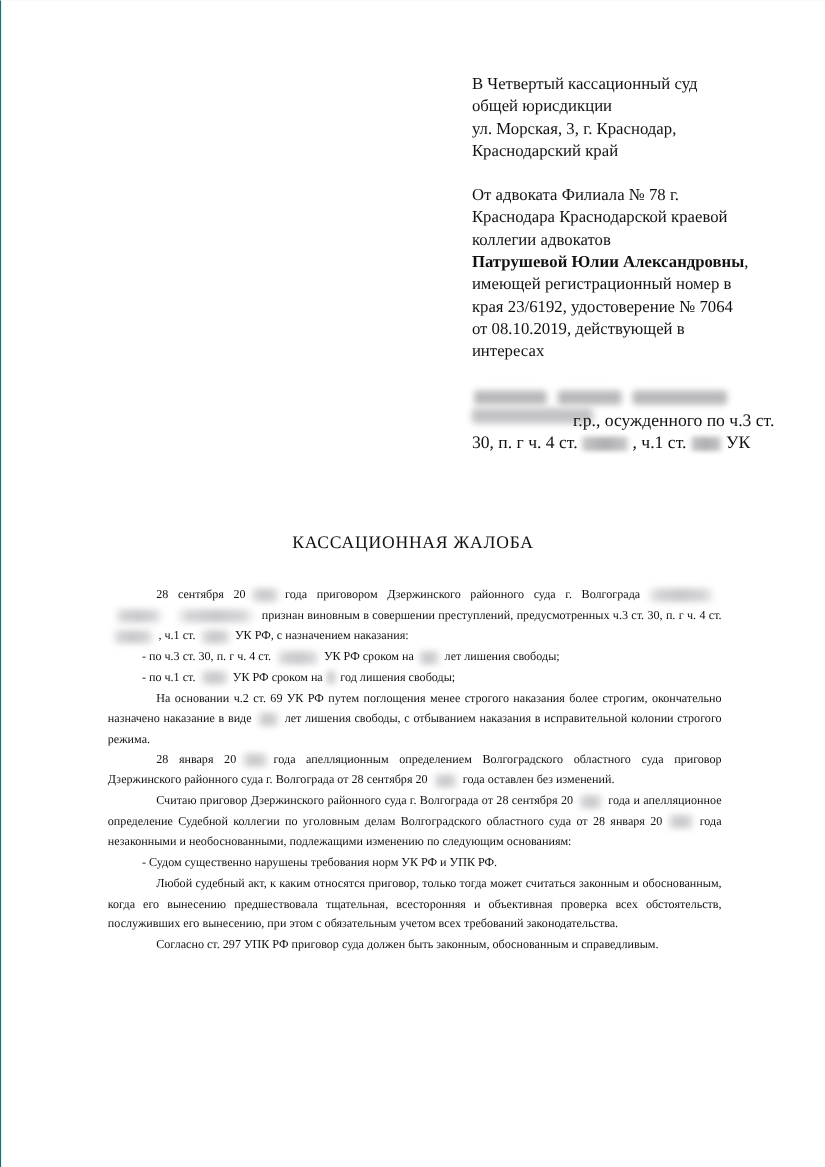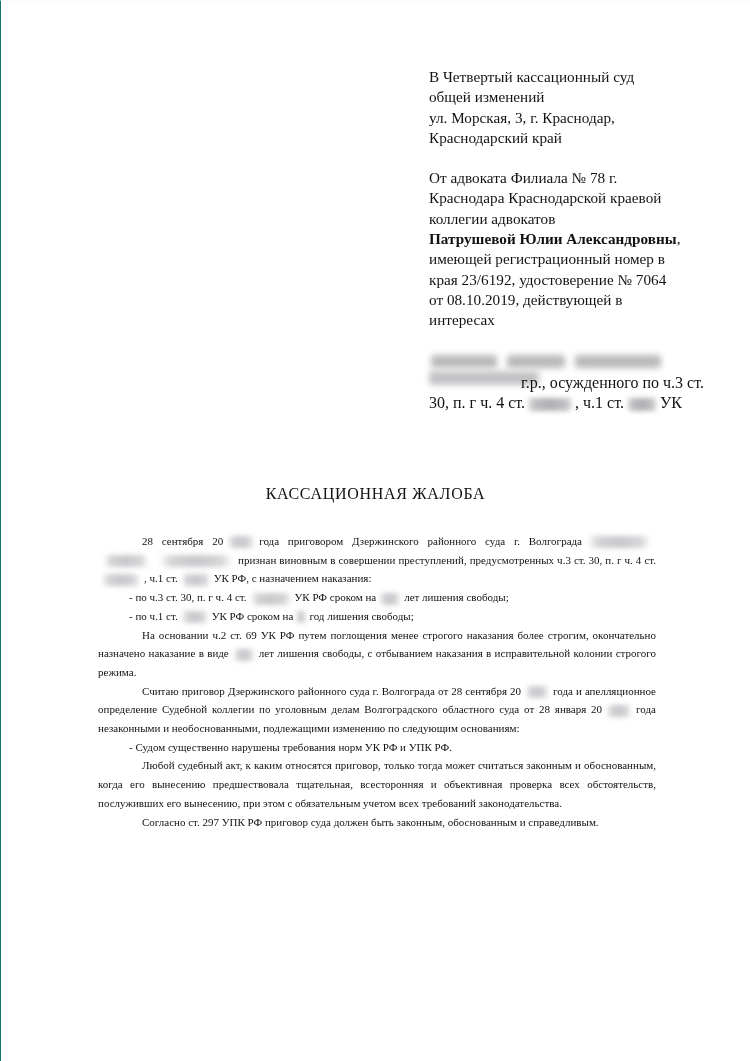--- a/index.html
+++ b/index.html
@@ -143,21 +143,21 @@
     text-align: left;
   }
 </style>
 </head>
 <body>
 
 <div class="page">
 
   <div class="header-block">
     <div class="line">В Четвертый кассационный суд</div>
-    <div class="line">общей изменений</div>
+    <div class="line">общей юрисдикции</div>
     <div class="line">ул. Морская, 3, г. Краснодар,</div>
     <div class="line">Краснодарский край</div>
 
     <div class="gap"></div>
 
     <div class="line">От адвоката Филиала № 78 г.</div>
     <div class="line">Краснодара Краснодарской краевой</div>
     <div class="line">коллегии адвокатов</div>
     <div class="line"><span class="bold">Патрушевой Юлии Александровны</span><span>,</span></div>
     <div class="line">имеющей регистрационный номер в</div>
@@ -183,20 +183,21 @@
   <div class="body">
 
     <p><span>28 сентября 20</span><span class="redact soft" style="width:26px;height:12px;margin:0 5px;"></span><span>года приговором Дзержинского районного суда г. Волгограда</span><span class="redact soft" style="width:62px;height:12px;margin:0 6px;"></span><span class="redact soft" style="width:44px;height:12px;margin:0 6px;"></span><span class="redact soft" style="width:72px;height:12px;margin:0 6px;"></span><span>признан виновным в совершении преступлений, предусмотренных ч.3 ст. 30, п. г ч. 4 ст.</span><span class="redact soft" style="width:38px;height:12px;margin:0 4px;"></span><span>, ч.1 ст.</span><span class="redact soft" style="width:28px;height:12px;margin:0 4px;"></span><span>УК РФ, с назначением наказания:</span></p>
 
     <p class="dash"><span>- по ч.3 ст. 30, п. г ч. 4 ст.</span><span class="redact soft" style="width:40px;height:12px;margin:0 4px;"></span><span>УК РФ сроком на</span><span class="redact soft" style="width:20px;height:12px;margin:0 4px;"></span><span>лет лишения свободы;</span></p>
 
     <p class="dash"><span>- по ч.1 ст.</span><span class="redact soft" style="width:26px;height:12px;margin:0 4px;"></span><span>УК РФ сроком на</span><span class="redact soft" style="width:10px;height:12px;margin:0 3px;"></span><span>год лишения свободы;</span></p>
 
     <p><span>На основании ч.2 ст. 69 УК РФ путем поглощения менее строгого наказания более строгим, окончательно назначено наказание в виде</span><span class="redact soft" style="width:20px;height:12px;margin:0 5px;"></span><span>лет лишения свободы, с отбыванием наказания в исправительной колонии строгого режима.</span></p>
 
+    <p><span>28 января 20</span><span class="redact soft" style="width:24px;height:12px;margin:0 5px;"></span><span>года апелляционным определением Волгоградского областного суда приговор Дзержинского районного суда г. Волгограда от 28 сентября 20</span><span class="redact soft" style="width:22px;height:12px;margin:0 5px;"></span><span>года  оставлен без изменений.</span></p>
 
     <p><span>Считаю приговор Дзержинского районного суда г. Волгограда от 28 сентября 20</span><span class="redact soft" style="width:22px;height:12px;margin:0 5px;"></span><span>года и  апелляционное определение Судебной коллегии по уголовным делам Волгоградского областного суда от 28 января 20</span><span class="redact soft" style="width:24px;height:12px;margin:0 5px;"></span><span>года незаконными и необоснованными, подлежащими изменению по следующим основаниям:</span></p>
 
     <p class="dash">- Судом существенно нарушены требования норм УК РФ и УПК РФ.</p>
 
     <p>Любой судебный акт, к каким относятся приговор, только тогда может считаться законным и обоснованным, когда его вынесению предшествовала тщательная, всесторонняя и объективная проверка всех обстоятельств, послуживших его вынесению, при этом с обязательным учетом всех требований законодательства.</p>
 
     <p>Согласно ст. 297 УПК РФ приговор суда должен быть законным, обоснованным и справедливым.</p>
 
   </div>

